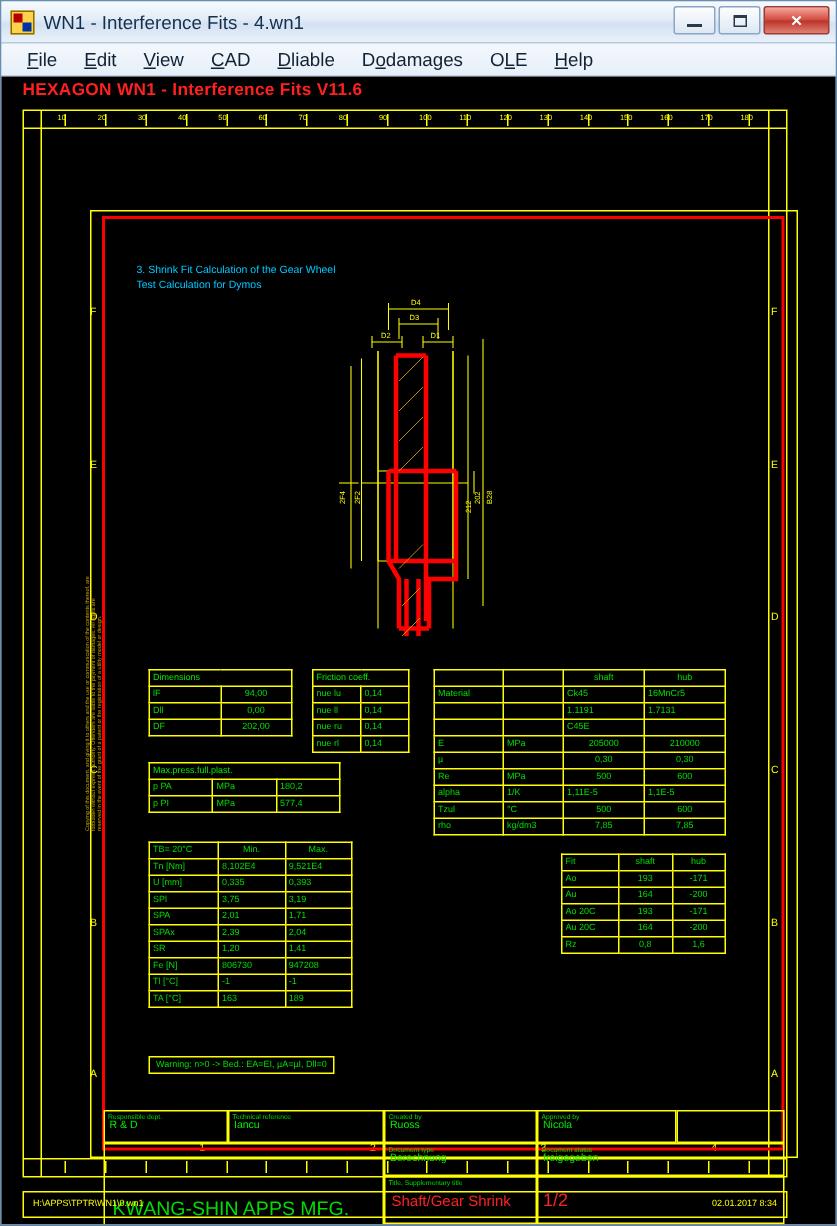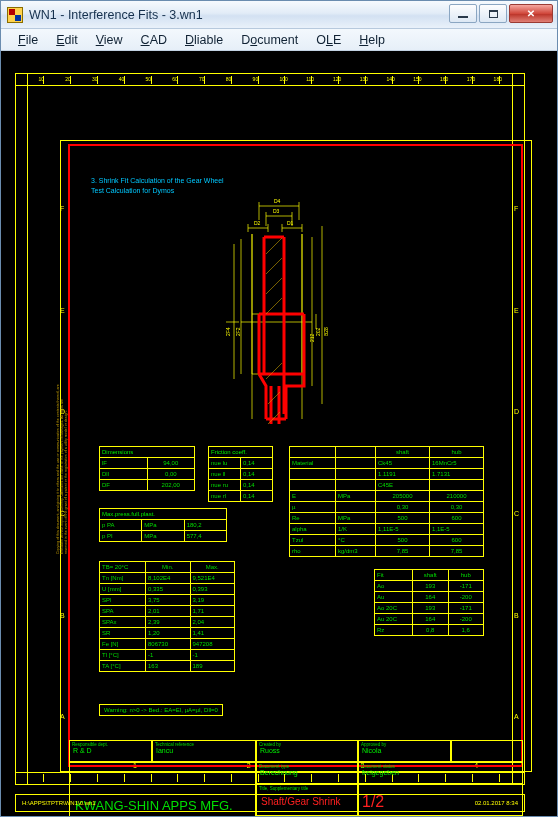--- a/index.html
+++ b/index.html
@@ -151,21 +151,21 @@
 
   
   .titleblock { position: absolute; left: 98px; top: 688px; width: 409px; height: 92px; }
   .tb-cell {
     position: absolute; border: 1px solid #ffff00;
     font-size: 5px; color: #00dd00; overflow: hidden;
   }
   .tb-lbl { color: #00dd00; font-size: 4.5px; display:block; padding: 1px 2px 0 2px; white-space: nowrap;}
   .tb-val { color: #00ee00; font-size: 7px; display:block; padding: 0 3px; white-space: nowrap;}
   .tb-val.red { color: #ff2020; }
-  .tb-val.big { font-size: 16px; }
+  .tb-val.big { font-size: 12px; }
 
   
   .dwg { position: absolute; left: 0; top: 0; width: 510px; height: 712px; pointer-events: none; }
 
   
   .statusbar {
     position: absolute; left: 14px; bottom: 4px;
     width: 510px; height: 18px;
     border: 1px solid #ffff00;
     color: #ffff00; font-size: 6px;
@@ -174,45 +174,46 @@
   }
   .frame-letter { position: absolute; color: #ffff00; font-size: 7px; }
 </style>
 </head>
 <body>
 
 <div class="window">
 
   <div class="titlebar">
     <div class="app-icon"></div>
-    <div class="title-text">WN1  -  Interference Fits  -  3.wn1</div>
+    <div class="title-text">WN1  -  Interference Fits  -  4.wn1</div>
     <div class="win-buttons">
       <div class="win-btn">
           <i class="btn-min-glyph"></i>
         </div>
       <div class="win-btn">
           <i class="btn-max-glyph"></i>
         </div>
       <div class="win-btn close">✕</div>
     </div>
   </div>
 
   <div class="menubar">
     <div class="menu-item"><u>F</u><span>ile</span></div>
     <div class="menu-item"><u>E</u><span>dit</span></div>
     <div class="menu-item"><u>V</u><span>iew</span></div>
     <div class="menu-item"><u>C</u><span>AD</span></div>
     <div class="menu-item"><u>D</u><span>liable</span></div>
-    <div class="menu-item">D<u>o</u><span>cument</span></div>
+    <div class="menu-item">D<u>o</u><span>damages</span></div>
     <div class="menu-item">O<u>L</u><span>E</span></div>
     <div class="menu-item"><u>H</u><span>elp</span></div>
   </div>
 
   <div class="canvas-wrap">
 
+    <div class="hexagon-header">HEXAGON  WN1  -  Interference Fits  V11.6</div>
 
     <div class="sheet">
 
       <div class="ruler ruler-top">
         <svg width="510" height="12">
           <g stroke="#ffff00" stroke-width="1">
             
           </g>
         </svg>
       </div>

